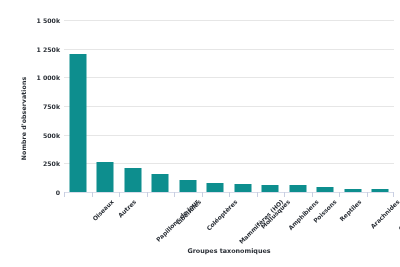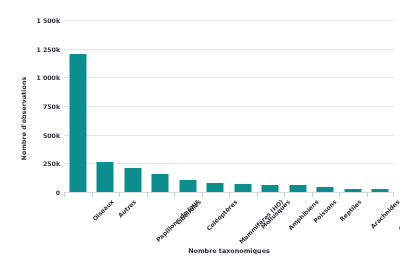--- a/index.html
+++ b/index.html
@@ -257,16 +257,16 @@
       <div class="x-tick-label" style="left: 156.25px;">Mammifères (HO)</div>
       <div class="x-tick-label" style="left: 183.75px;">Mollusques</div>
       <div class="x-tick-label" style="left: 211.25px;">Amphibiens</div>
       <div class="x-tick-label" style="left: 238.75px;">Poissons</div>
       <div class="x-tick-label" style="left: 266.25px;">Reptiles</div>
       <div class="x-tick-label" style="left: 293.75px;">Arachnides</div>
       <div class="x-tick-label" style="left: 321.25px;">Orthoptères</div>
     </div>
 
   <div id="x-axis-title-wrap">
-    <div id="x-axis-title">Nombre taxonomiques</div>
+    <div id="x-axis-title">Groupes taxonomiques</div>
   </div>
 
 </div>
 
 </body></html>

